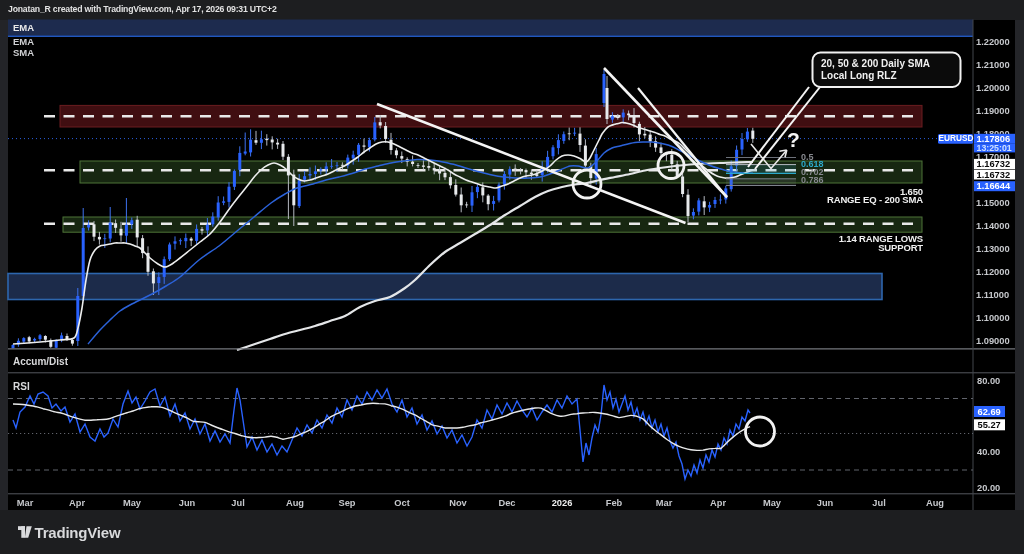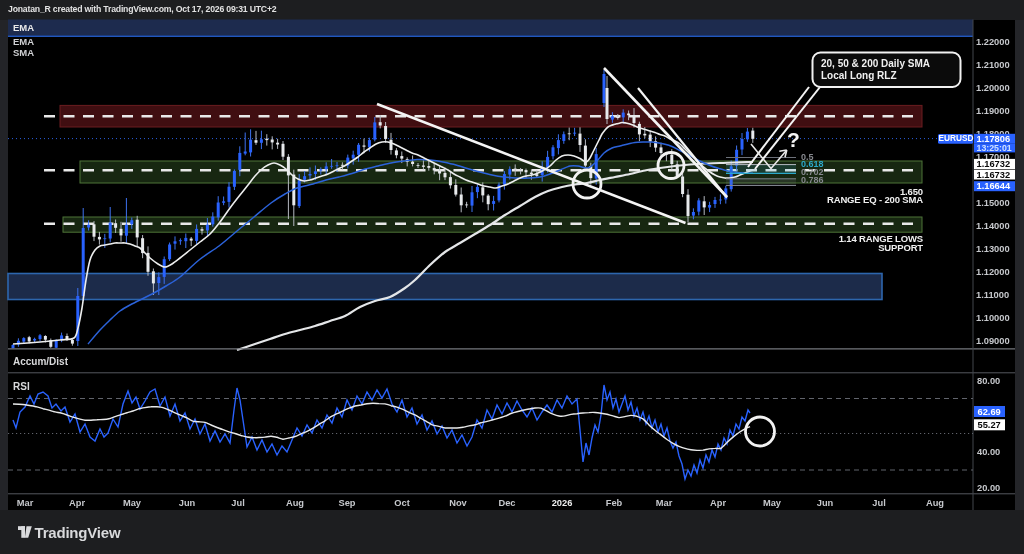--- a/index.html
+++ b/index.html
@@ -16,21 +16,21 @@
 .fibc{font-size:9px;font-weight:600;fill:#2ba8c9}
 .qm{font-size:21px;font-weight:700;fill:#f5f5f5}
 .callout{font-size:10px;font-weight:700;fill:#f0f0f0}
 .annot{font-size:9.5px;font-weight:700;fill:#f0f0f0;letter-spacing:-0.15px}
 .pane{font-size:10px;font-weight:700;fill:#d8d9db}
 .logo{font-size:15px;font-weight:700;fill:#d9dadc;letter-spacing:-0.2px}
 </style></head>
 <body>
 <div id="page">
 <div class="bar" style="left:0;top:0;width:1024px;height:19.5px"></div>
-<div style="position:absolute;left:8px;top:3.5px;font-size:8.7px;font-weight:700;color:#e2e2e2;white-space:nowrap;letter-spacing:-0.2px">Jonatan_R created with TradingView.com, Oct 17, 2026 09:31 UTC+2</div>
+<div style="position:absolute;left:8px;top:3.5px;font-size:8.7px;font-weight:700;color:#e2e2e2;white-space:nowrap;letter-spacing:-0.2px">Jonatan_R created with TradingView.com, Apr 17, 2026 09:31 UTC+2</div>
 <div class="bar" style="left:0;top:19.5px;width:8px;height:490.5px;background:#232428"></div>
 <div class="bar" style="left:1015px;top:19.5px;width:9px;height:490.5px;background:#242529"></div>
 <div class="bar" style="left:0;top:510px;width:1024px;height:44px"></div>
 <svg width="1024" height="554" viewBox="0 0 1024 554" style="position:absolute;left:0;top:0">
 <rect x="8" y="19.5" width="965" height="16.3" fill="#1d2b4e"></rect>
 <line x1="8" y1="36.2" x2="973" y2="36.2" stroke="#2257bd" stroke-width="1.4"></line>
 <text x="13" y="31.2" class="t95w">EMA</text>
 <text x="13" y="44.8" class="t95">EMA</text>
 <text x="13" y="56.4" class="t95">SMA</text>
 <rect x="60" y="105.4" width="862" height="21.6" fill="#400e11" stroke="#6b1d20" stroke-width="1"></rect>

